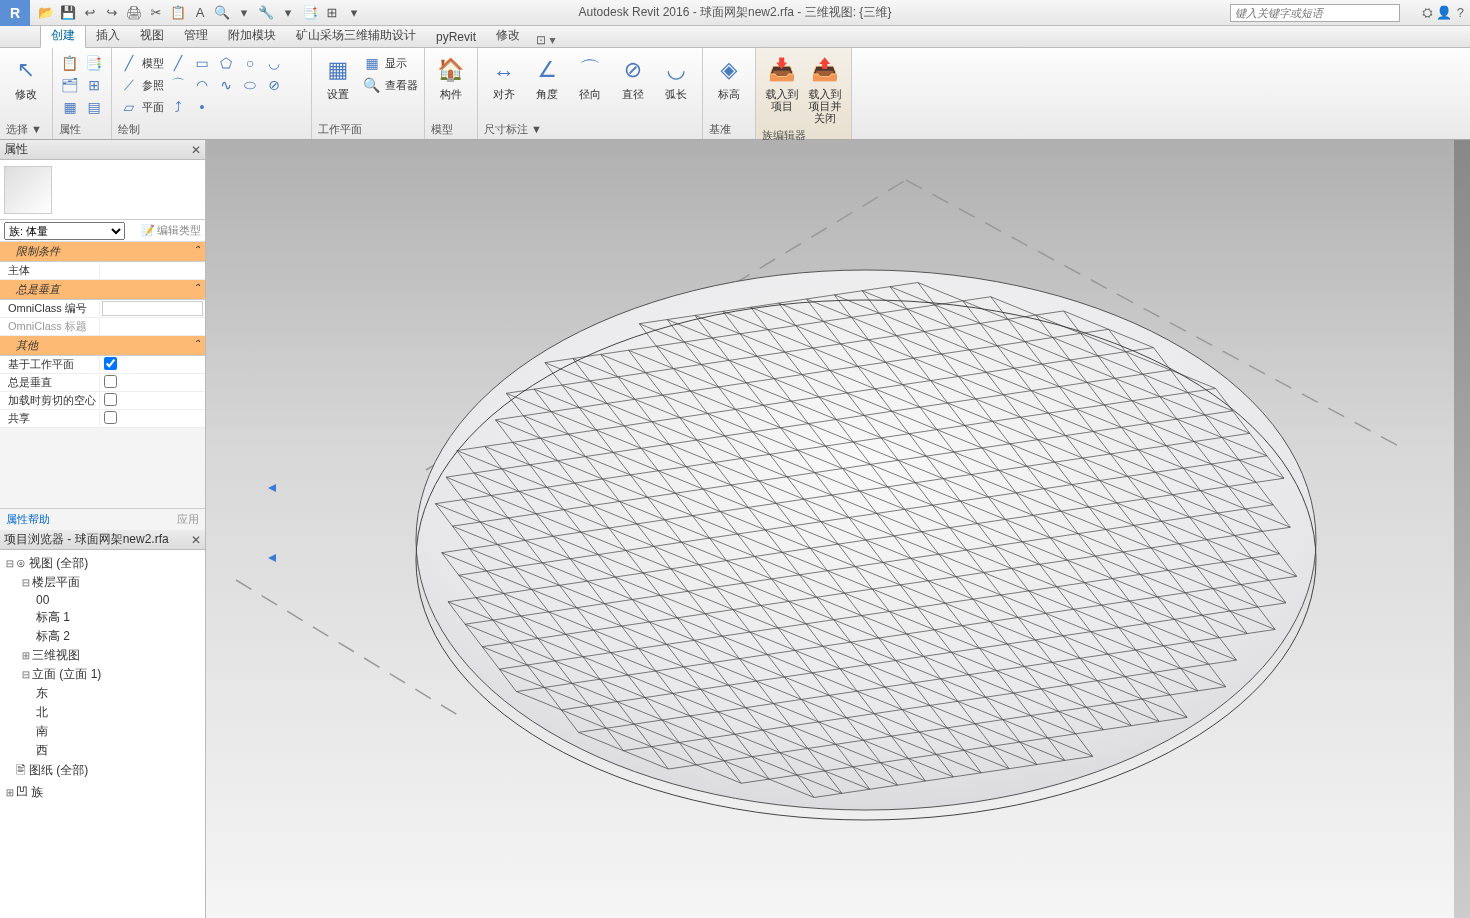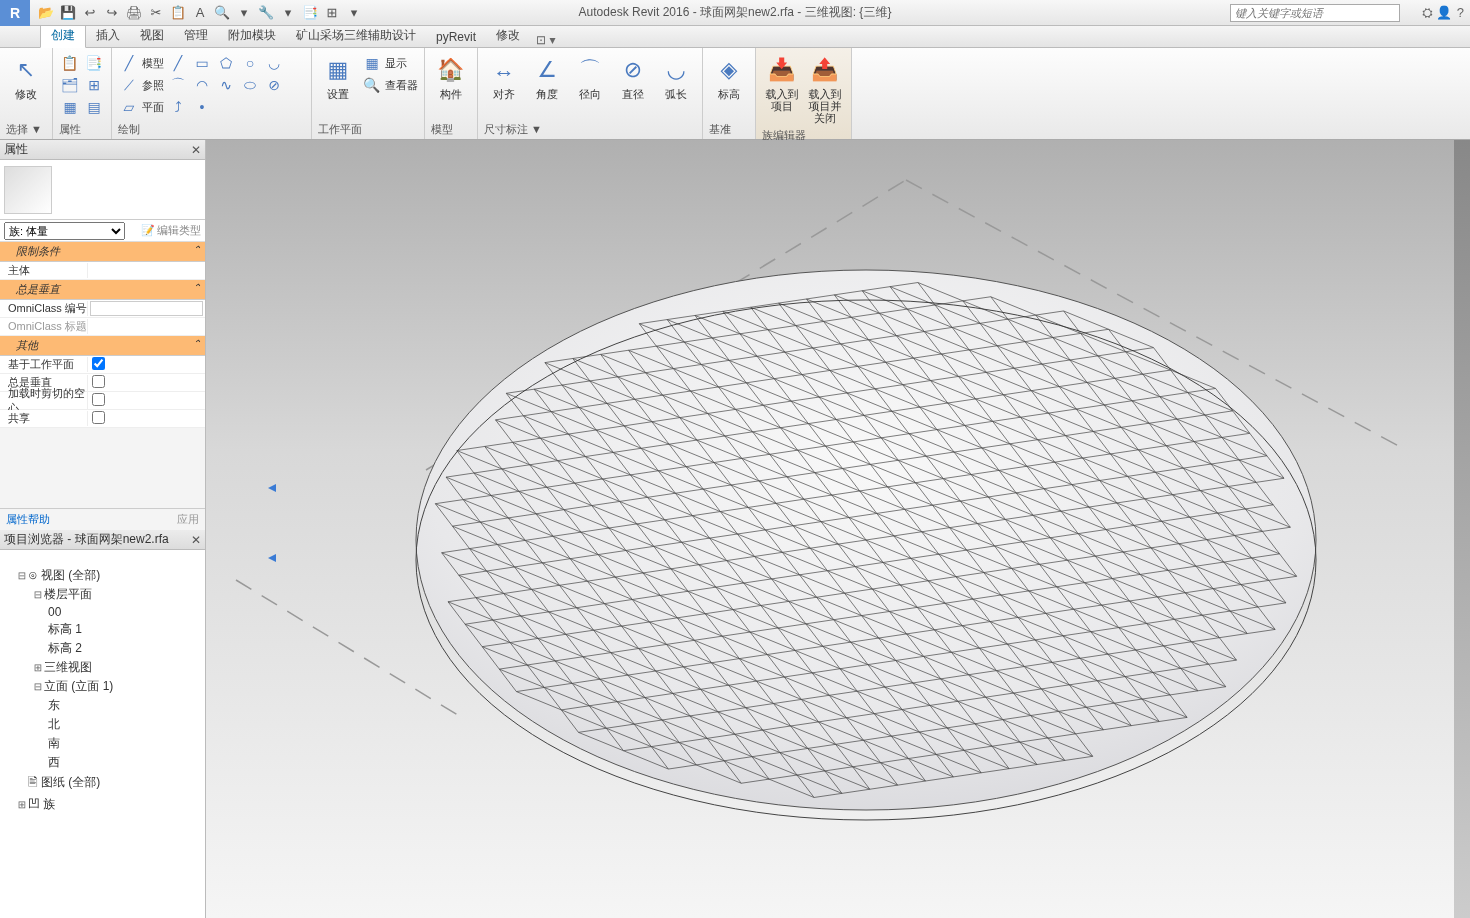--- a/index.html
+++ b/index.html
@@ -41,31 +41,31 @@
 
 .props { flex:0 0 auto; display:flex; flex-direction:column; }
 .props .preview { height:60px; background:#fff; border-bottom:1px solid #ccc; display:flex; align-items:center; padding:4px; gap:6px; }
 .props .preview .thumb { width:48px; height:48px; background:linear-gradient(135deg,#ddd,#fff); border:1px solid #ccc; }
 .props .typerow { height:22px; display:flex; align-items:center; padding:0 4px; gap:16px; background:#fff; border-bottom:1px solid #ddd; }
 .props .typerow select { flex:1; font-size:11px; height:18px; }
 .props .typerow .editbtn { font-size:11px; color:#888; cursor:pointer; display:flex; align-items:center; gap:2px; }
 .props .section { background:#fdba74; padding:2px 16px; font-size:11px; border-bottom:1px solid #ccc; position:relative;font-style:italic; }
 .props .section .chev { position:absolute; right:4px; font-size:10px; }
 .props .row { display:flex; height:18px; align-items:center; background:#fff; border-bottom:1px solid #eee; }
-.props .row .k { width:88px; padding-left:8px; font-size:11px; border-right:1px solid #eee; }
+.props .row .k { width:100px; padding-left:8px; font-size:11px; border-right:1px solid #eee; }
 .props .row .v { flex:1; padding:0 2px; }
 .props .row input[type=text] { width:100%; border:1px solid #ccc; height:15px; font-size:11px; }
 .props .row input[type=checkbox] { margin-left:2px; }
 .props .help { height:22px; display:flex; align-items:center; justify-content:space-between; padding:0 6px; border-top:1px solid #ccc; background:#f4f4f4; }
 .props .help a { color:#0066cc; font-size:11px; cursor:pointer; }
 .props .help .apply { font-size:11px; color:#999; }
 .props .filler { flex:1; background:#f4f4f4; }
 
 .browser { flex:1; display:flex; flex-direction:column; background:#fff; }
-.tree { padding:16px; font-size:12px; overflow:auto; flex:1; }
+.tree { padding:4px; font-size:12px; overflow:auto; flex:1; }
 .tree .node { padding:1px 0; cursor:pointer; white-space:nowrap; }
 .tree .indent1 { padding-left:16px; }
 .tree .indent2 { padding-left:32px; }
 .tree .tg { display:inline-block; width:12px; text-align:center; color:#666; font-size:10px; }
 .tree .root { font-weight:normal; }
 
 .viewport { flex:1; background:linear-gradient(180deg,#b0b0b0 0%, #d8d8d8 40%, #f5f5f5 100%); position:relative; overflow:hidden; }
 .viewport svg { position:absolute; top:0; left:0; }
 
 .vgrad { position:absolute; top:0; right:0; bottom:0; width:16px; background:linear-gradient(180deg,#888,#ccc); }

